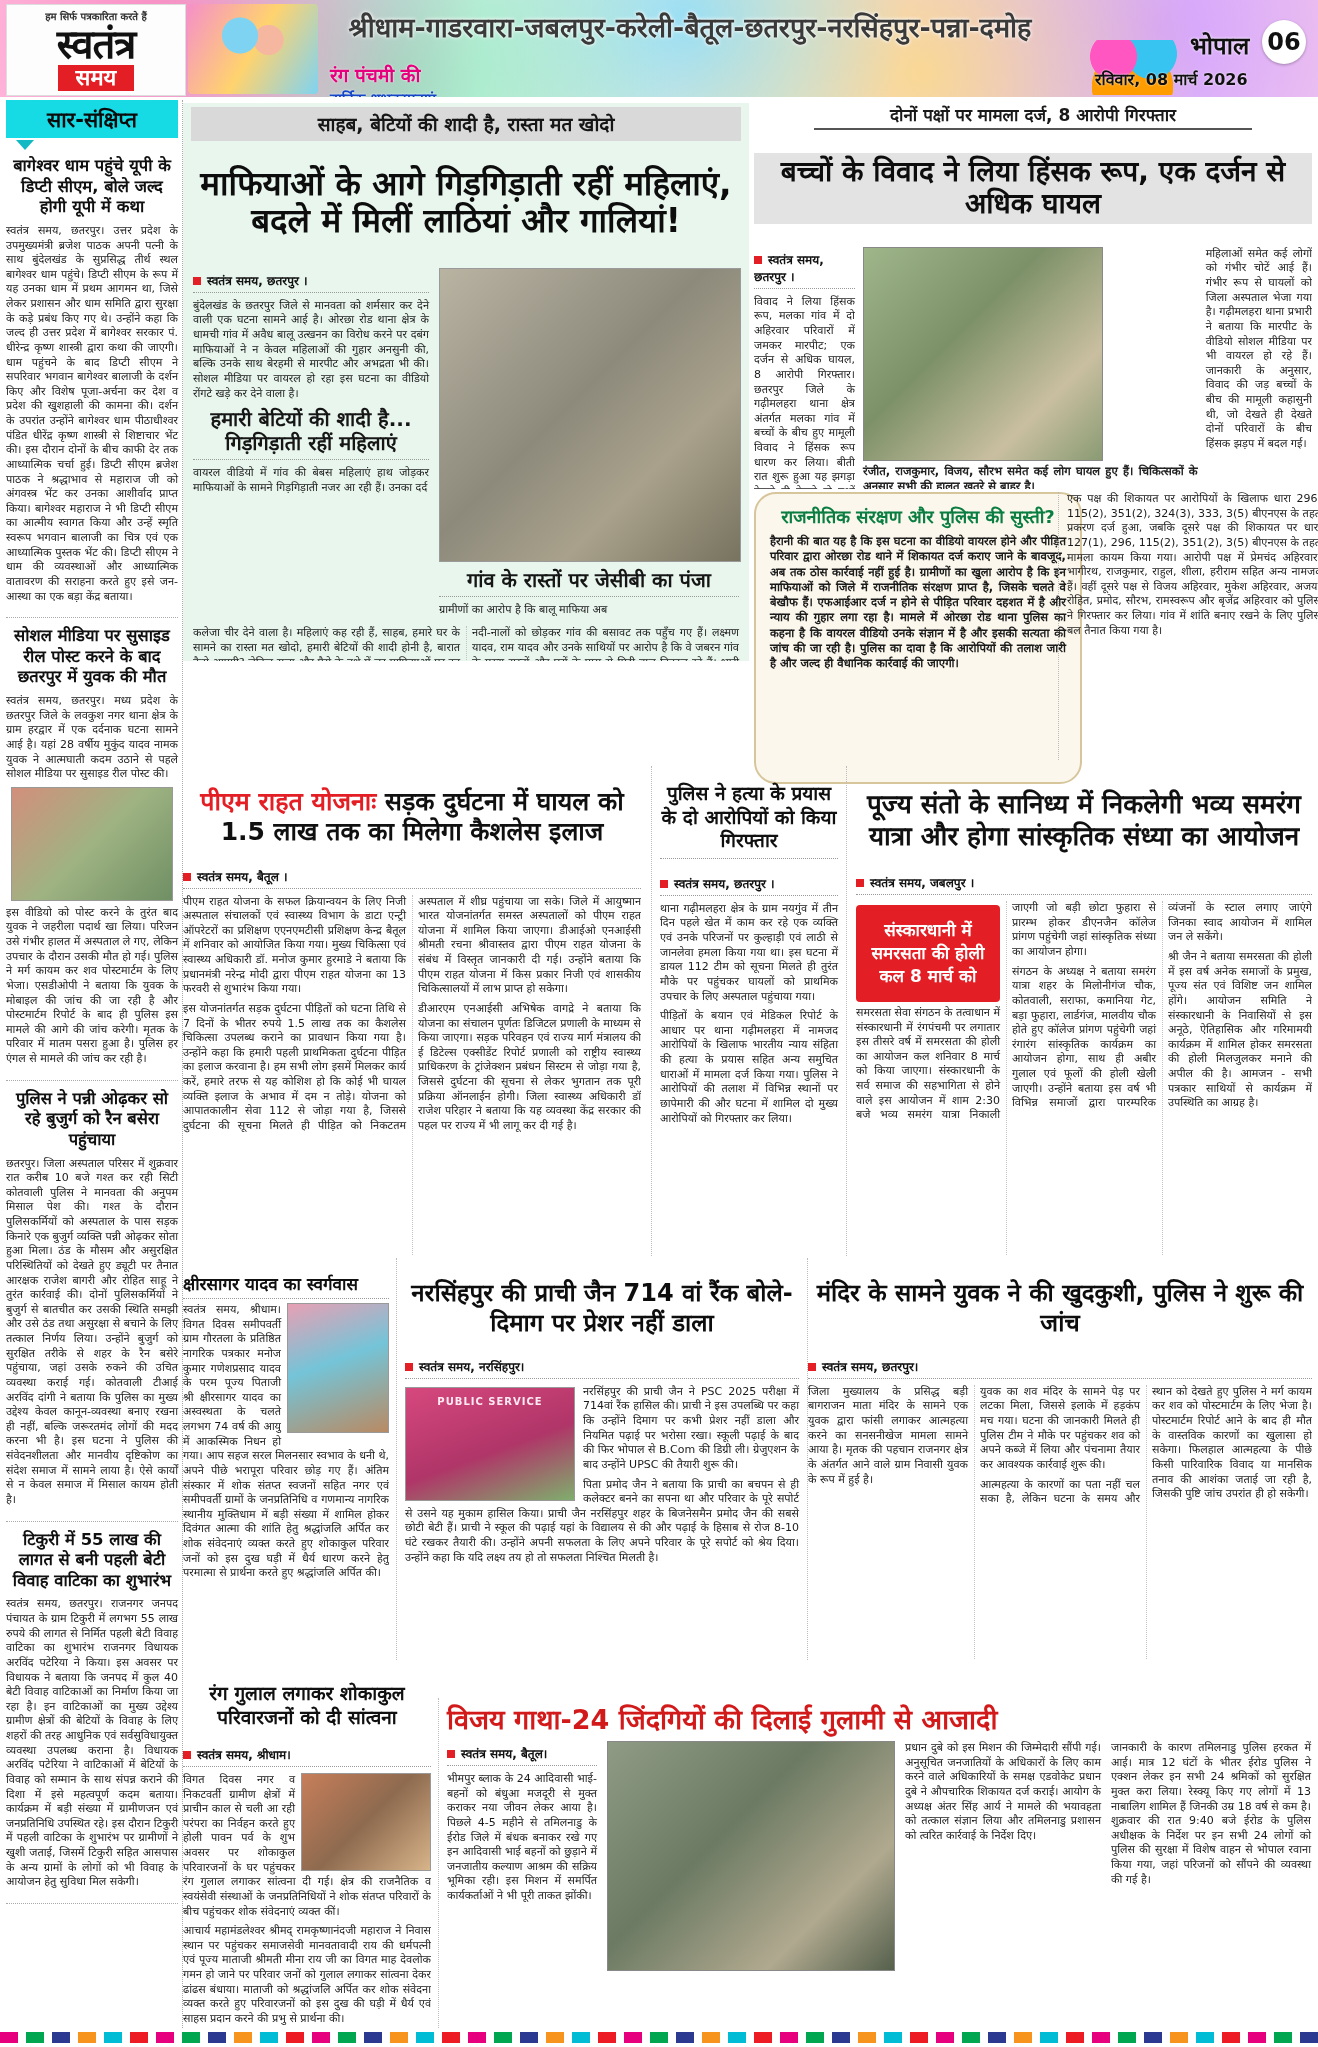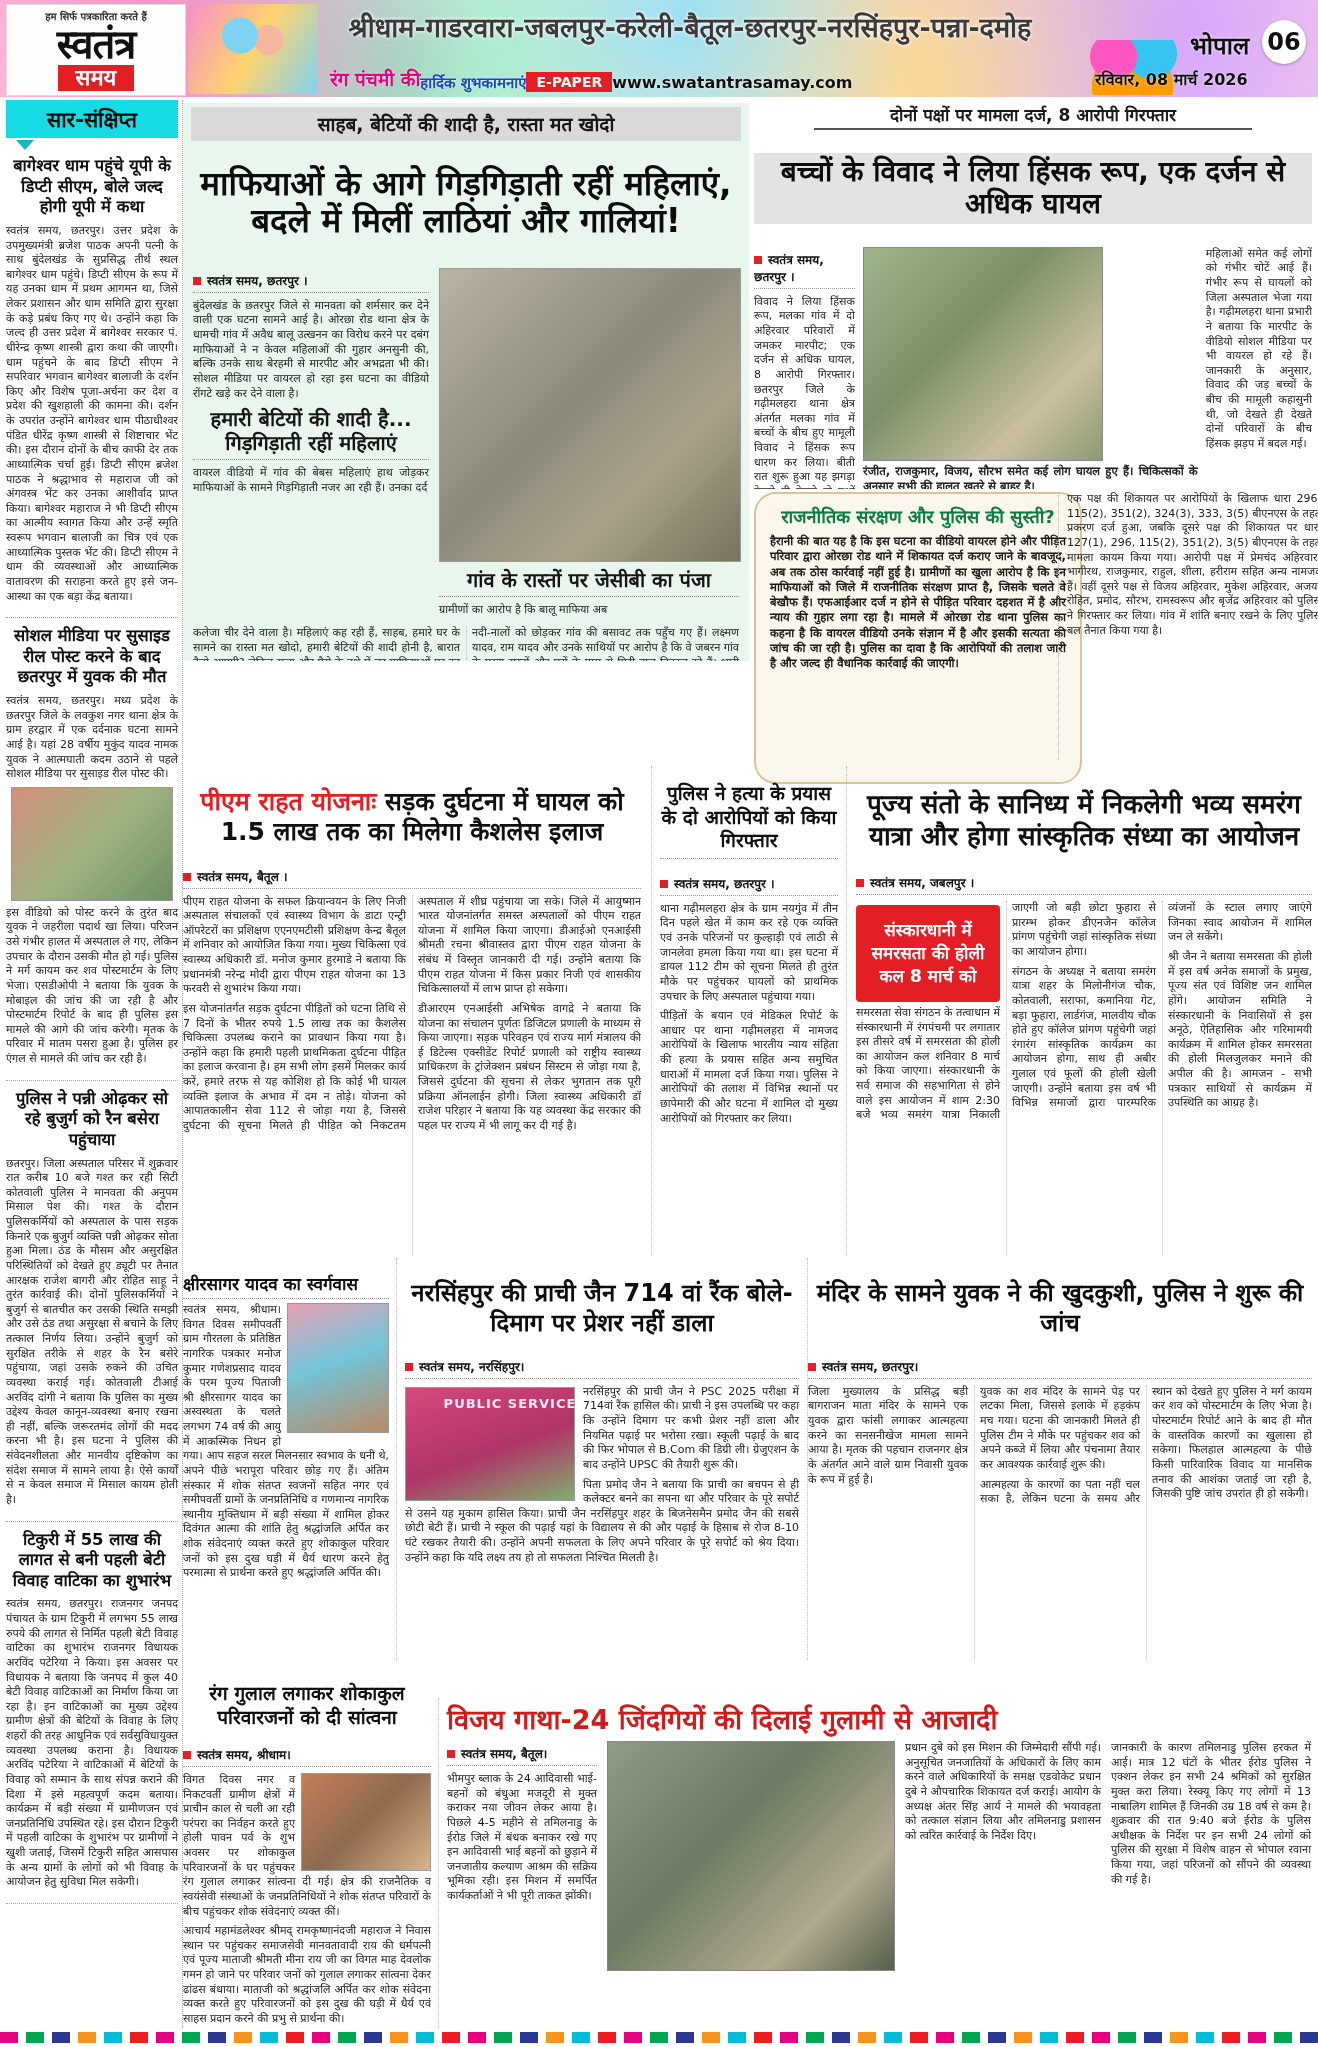--- a/index.html
+++ b/index.html
@@ -21,21 +21,21 @@
   .logo-bottom{display:inline-block;background:#e31e24;color:#fff;font-size:22px;font-weight:800;
                padding:0 18px;line-height:1.2;}
   .krishna{position:absolute;left:188px;top:4px;width:130px;height:90px;border-radius:4px;
     background:radial-gradient(circle at 40% 35%,#7fd3f2 0 18%,transparent 19%),
                radial-gradient(circle at 62% 40%,#f6b7a0 0 15%,transparent 16%),
                linear-gradient(120deg,#f590c8,#ffd36e,#7fd3f2);}
   .regions{position:absolute;left:330px;top:8px;width:720px;text-align:center;
            font-size:27px;font-weight:800;color:#3a3a3a;
            text-shadow:0 0 2px #fff,0 0 4px #fff;}
   .subline{position:absolute;left:330px;top:62px;width:700px;height:30px;display:flex;
-           align-items:flex-end;}
+           align-items:flex-start;flex-direction:column;}
   .greet1{color:#e6007e;font-weight:800;font-size:19px;text-shadow:0 0 2px #fff;}
   .greet2{color:#1546c8;font-weight:800;font-size:15px;text-shadow:0 0 2px #fff;}
   .epaper{background:#e31e24;color:#fff;font-weight:800;font-size:14px;padding:2px 10px;}
   .website{color:#111;font-weight:800;font-size:16px;text-shadow:0 0 2px #fff;}
   .holi-pot{position:absolute;left:1085px;top:40px;width:95px;height:55px;
     background:radial-gradient(circle at 30% 30%,#ff56c1 0 30%,transparent 31%),
                radial-gradient(circle at 70% 25%,#37c4f0 0 32%,transparent 33%),
                radial-gradient(ellipse at 50% 85%,#ff9d00 0 60%,transparent 61%);
     border-radius:8px;}
   .city{position:absolute;left:1190px;top:28px;font-size:24px;font-weight:800;color:#101010;
@@ -116,21 +116,21 @@
   .kshir-head{font-size:17px;font-weight:800;text-align:left;color:#101010;border-bottom:1px dotted #999;
               padding-bottom:3px;margin-bottom:4px;}
   .kshir-photo{float:right;width:100px;height:128px;margin:0 0 4px 6px;
       background:linear-gradient(160deg,#e8a0b4,#74c4d8 45%,#b98a63);border:1px solid #999;}
   .prachi{position:absolute;left:396px;top:1258px;width:394px;height:402px;overflow:hidden;
           border-left:1px dotted #bbb;border-right:1px dotted #bbb;padding:0 8px;}
   .prachi-head{font-size:24px;font-weight:700;line-height:1.25;text-align:center;color:#0d0d0d;}
   .prachi-photo{float:left;width:168px;height:112px;margin:2px 8px 4px 0;position:relative;
       background:linear-gradient(160deg,#d6487e,#b03568 55%,#7fae6d);border:1px solid #999;}
   .prachi-banner{position:absolute;left:0;top:8px;width:100%;text-align:center;color:#ffe9f2;
-      font-size:13px;font-weight:800;letter-spacing:1px;padding-left:20px;}
+      font-size:10px;font-weight:800;letter-spacing:1px;}
   .mandir{position:absolute;left:808px;top:1258px;width:504px;height:402px;overflow:hidden;}
   .mandir-head{font-size:24px;font-weight:800;line-height:1.25;text-align:center;color:#0d0d0d;}
   .rang{position:absolute;left:183px;top:1665px;width:248px;height:364px;overflow:hidden;}
   .rang-head{font-size:19px;font-weight:800;line-height:1.3;text-align:center;color:#101010;}
   .rang-photo{width:128px;height:96px;float:right;margin:0 0 4px 6px;
       background:linear-gradient(135deg,#c77e5a,#8e6a4f 50%,#d8b48a);border:1px solid #999;}
   .quote{position:absolute;left:438px;top:1662px;width:874px;height:32px;overflow:hidden;
          font-size:17px;font-weight:800;color:#17202a;text-align:center;border-left:1px dotted #bbb;}
   .vijay{position:absolute;left:438px;top:1698px;width:874px;height:330px;overflow:hidden;
          border-left:1px dotted #bbb;padding-left:8px;}

